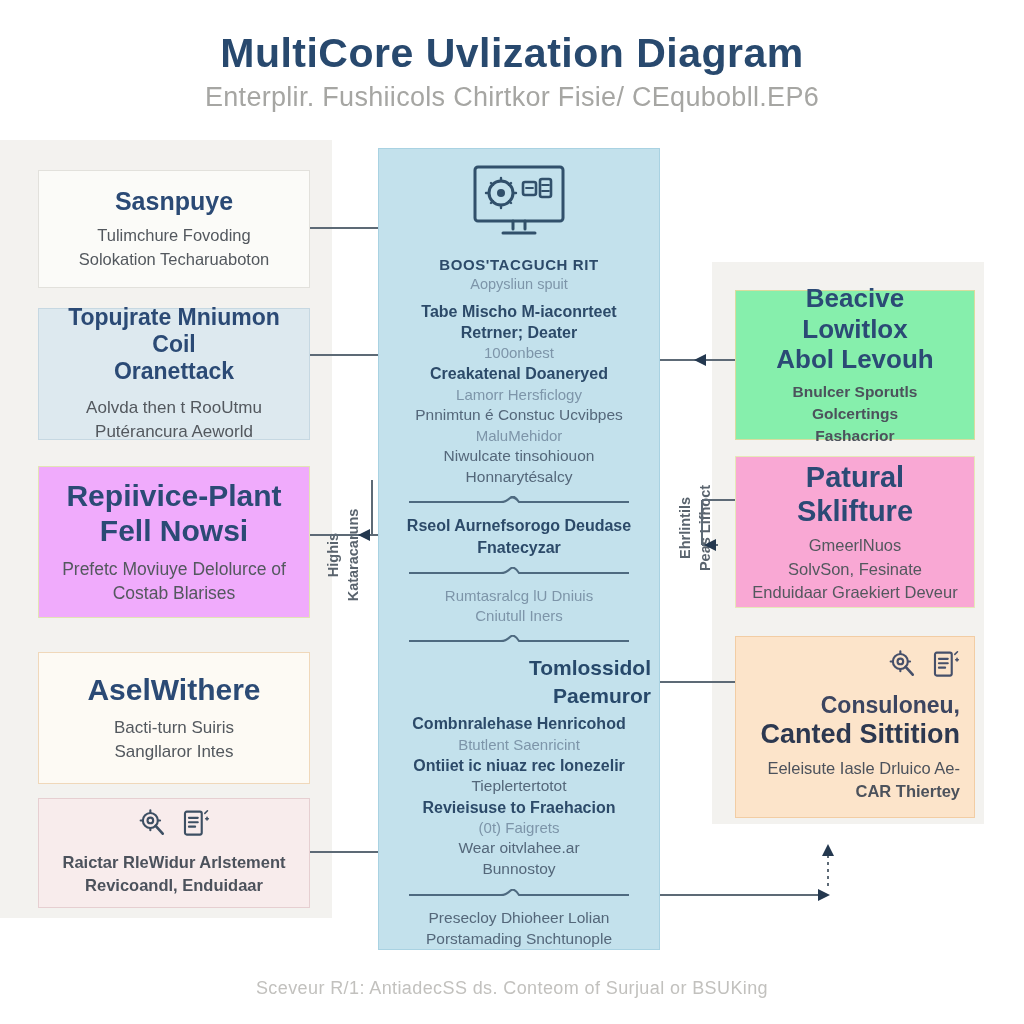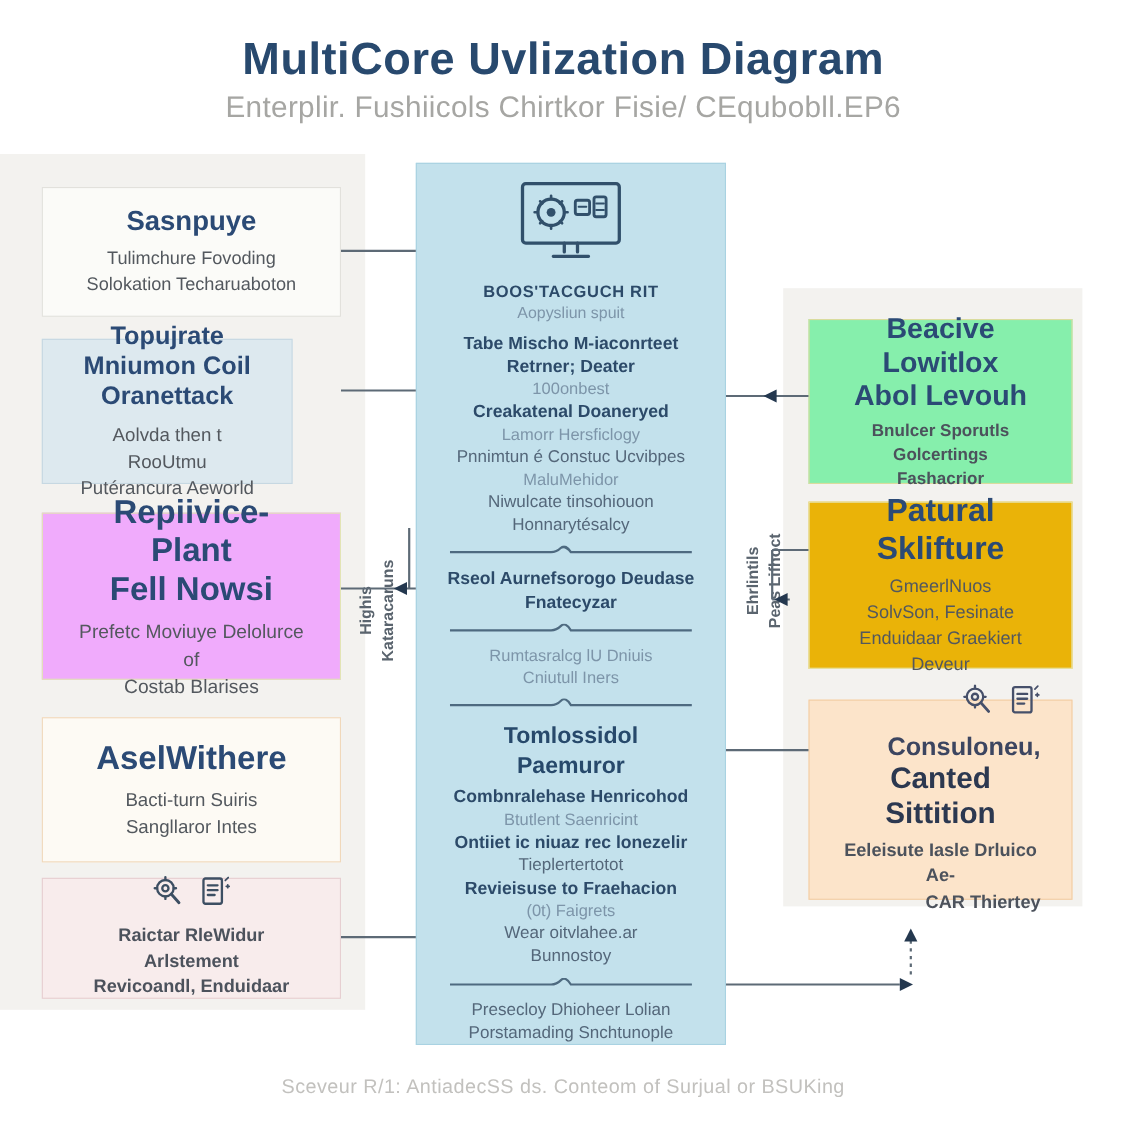--- a/index.html
+++ b/index.html
@@ -8,47 +8,47 @@
   .band{position:absolute;background:#f3f2ef;}
   #band-left{left:0;top:140px;width:332px;height:778px;}
   #band-right{left:712px;top:262px;width:272px;height:562px;}
 
   #page-title{position:absolute;left:0;top:30px;width:1024px;text-align:center;
     font-size:41px;font-weight:700;color:#28496e;letter-spacing:.5px;}
   #page-subtitle{position:absolute;left:0;top:82px;width:1024px;text-align:center;
     font-size:27px;color:#a6a6a3;letter-spacing:.3px;}
 
   .box{position:absolute;box-sizing:border-box;display:flex;flex-direction:column;
-       justify-content:center;align-items:center;text-align:center;padding:10px 28px;}
+       justify-content:center;align-items:center;text-align:center;padding:10px 14px;}
   .bx-title{font-weight:700;color:#2b4a75;line-height:1.18;}
   .bx-body{color:#53585e;line-height:1.42;}
   .t26{font-size:25px;} .t24{font-size:23px;} .t30{font-size:30px;} .t27{font-size:26px;} .t29{font-size:29px;}
   .s16{font-size:16.5px;} .s17{font-size:17px;} .s18{font-size:17.5px;}
   .semib{font-weight:600;color:#4c525c;}
 
   #lbox1{left:38px;top:170px;width:272px;height:118px;background:#fbfbf8;border:1px solid #e2e1dc;}
-  #lbox2{left:38px;top:308px;width:228px;height:132px;background:#dde9ef;border:1px solid #c6d8e2;}
+  #lbox2{left:38px;top:308px;width:272px;height:132px;background:#dde9ef;border:1px solid #c6d8e2;}
   #lbox3{left:38px;top:466px;width:272px;height:152px;background:#f0abfc;border:1px solid #e2e4b4;}
   #lbox4{left:38px;top:652px;width:272px;height:132px;background:#fdfaf4;border:1px solid #f0d8ba;}
   #lbox5{left:38px;top:798px;width:272px;height:110px;background:#f8ecec;border:1px solid #e6cfd1;}
 
   #rbox1{left:735px;top:290px;width:240px;height:150px;background:#86efac;border:1px solid #d9dc9e;}
-  #rbox2{left:735px;top:456px;width:240px;height:152px;background:#eab308;border:1px solid #e6e8b8;}
+  #rbox2{left:735px;top:456px;width:240px;height:152px;background:#f9a8d4;border:1px solid #e6e8b8;}
   #rbox3{left:735px;top:636px;width:240px;height:182px;background:#fce4ca;border:1px solid #f2cda4;align-items:flex-end;}
 
   #center-panel{position:absolute;left:378px;top:148px;width:282px;height:802px;
     background:#c3e1ec;border:1px solid #a9d2e2;box-sizing:border-box;
     display:flex;flex-direction:column;align-items:center;text-align:center;padding:14px 8px 10px 8px;}
   .c-line{width:100%;line-height:1.34;}
   .c-smb{font-weight:700;color:#2c4a69;font-size:15px;letter-spacing:.6px;}
   .c-sml{color:#7d95a9;font-size:14.5px;}
   .c-bold{font-weight:700;color:#2c4a69;font-size:16px;}
   .c-light{color:#7d95a9;font-size:15px;}
   .c-med{color:#54677a;font-size:15.5px;}
-  .c-big{font-weight:700;color:#27496b;font-size:21px;line-height:1.3;}
+  .c-big{font-weight:700;color:#27496b;font-size:21px;line-height:1.3;text-align:right;}
   .divider{margin:5px 0 5px 0;}
 
   .icon-row{display:flex;gap:14px;align-items:center;justify-content:center;margin-bottom:8px;}
 
   .vlabel{position:absolute;width:200px;height:42px;transform:rotate(-90deg);
     text-align:center;font-size:14.5px;font-weight:600;color:#5a646e;line-height:1.35;}
   #vlabel-left{left:245px;top:534px;}
   #vlabel-right{left:597px;top:507px;}
 
   #connector-layer{position:absolute;left:0;top:0;pointer-events:none;}
@@ -204,21 +204,21 @@
       <span>
         <svg width="28" height="30" viewBox="0 0 30 34" fill="none" stroke="#46506a" stroke-width="2.4" stroke-linecap="round">
           <rect x="2.5" y="3" width="19" height="26" rx="2"></rect>
           <path d="M7 10 H17 M7 15 H17 M7 20 H14"></path>
           <path d="M25 5 l3 -3 M26 11 h3 M27.5 9.5 v3" stroke-width="1.8"></path>
         </svg>
       </span>
     </div>
     <div class="bx-title t24" style="color:#3c4560;">Consuloneu,</div>
     <div class="bx-title" style="font-size:27px;color:#2c3850;margin-bottom:6px;">Canted Sittition</div>
-    <div class="bx-body s16 semib" style="font-weight:700;">Eeleisute Iasle Drluico Ae-</div>
+    <div class="bx-body s16 semib" style="font-weight:400;">Eeleisute Iasle Drluico Ae-</div>
     <div class="bx-body s16 semib" style="font-weight:700;">CAR Thiertey</div>
   </div>
 
   <div id="vlabel-left" class="vlabel">
     <div>Highis</div>
     <div>Kataracaruns</div>
   </div>
   <div id="vlabel-right" class="vlabel">
     <div>Ehrlintils</div>
     <div>Peas Lifhoct</div>

